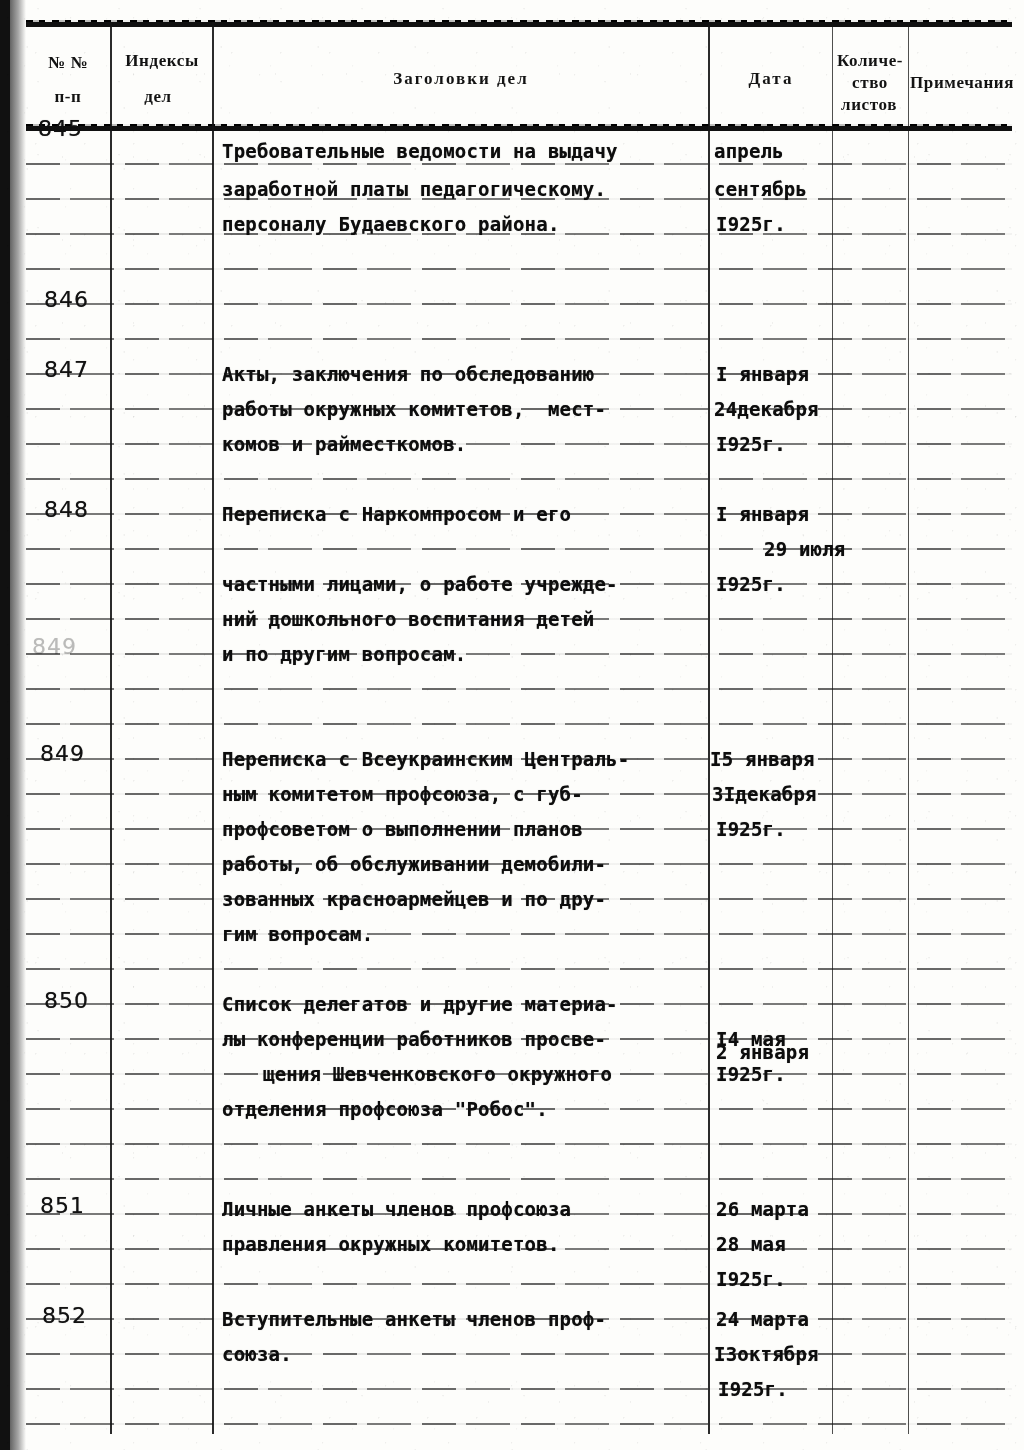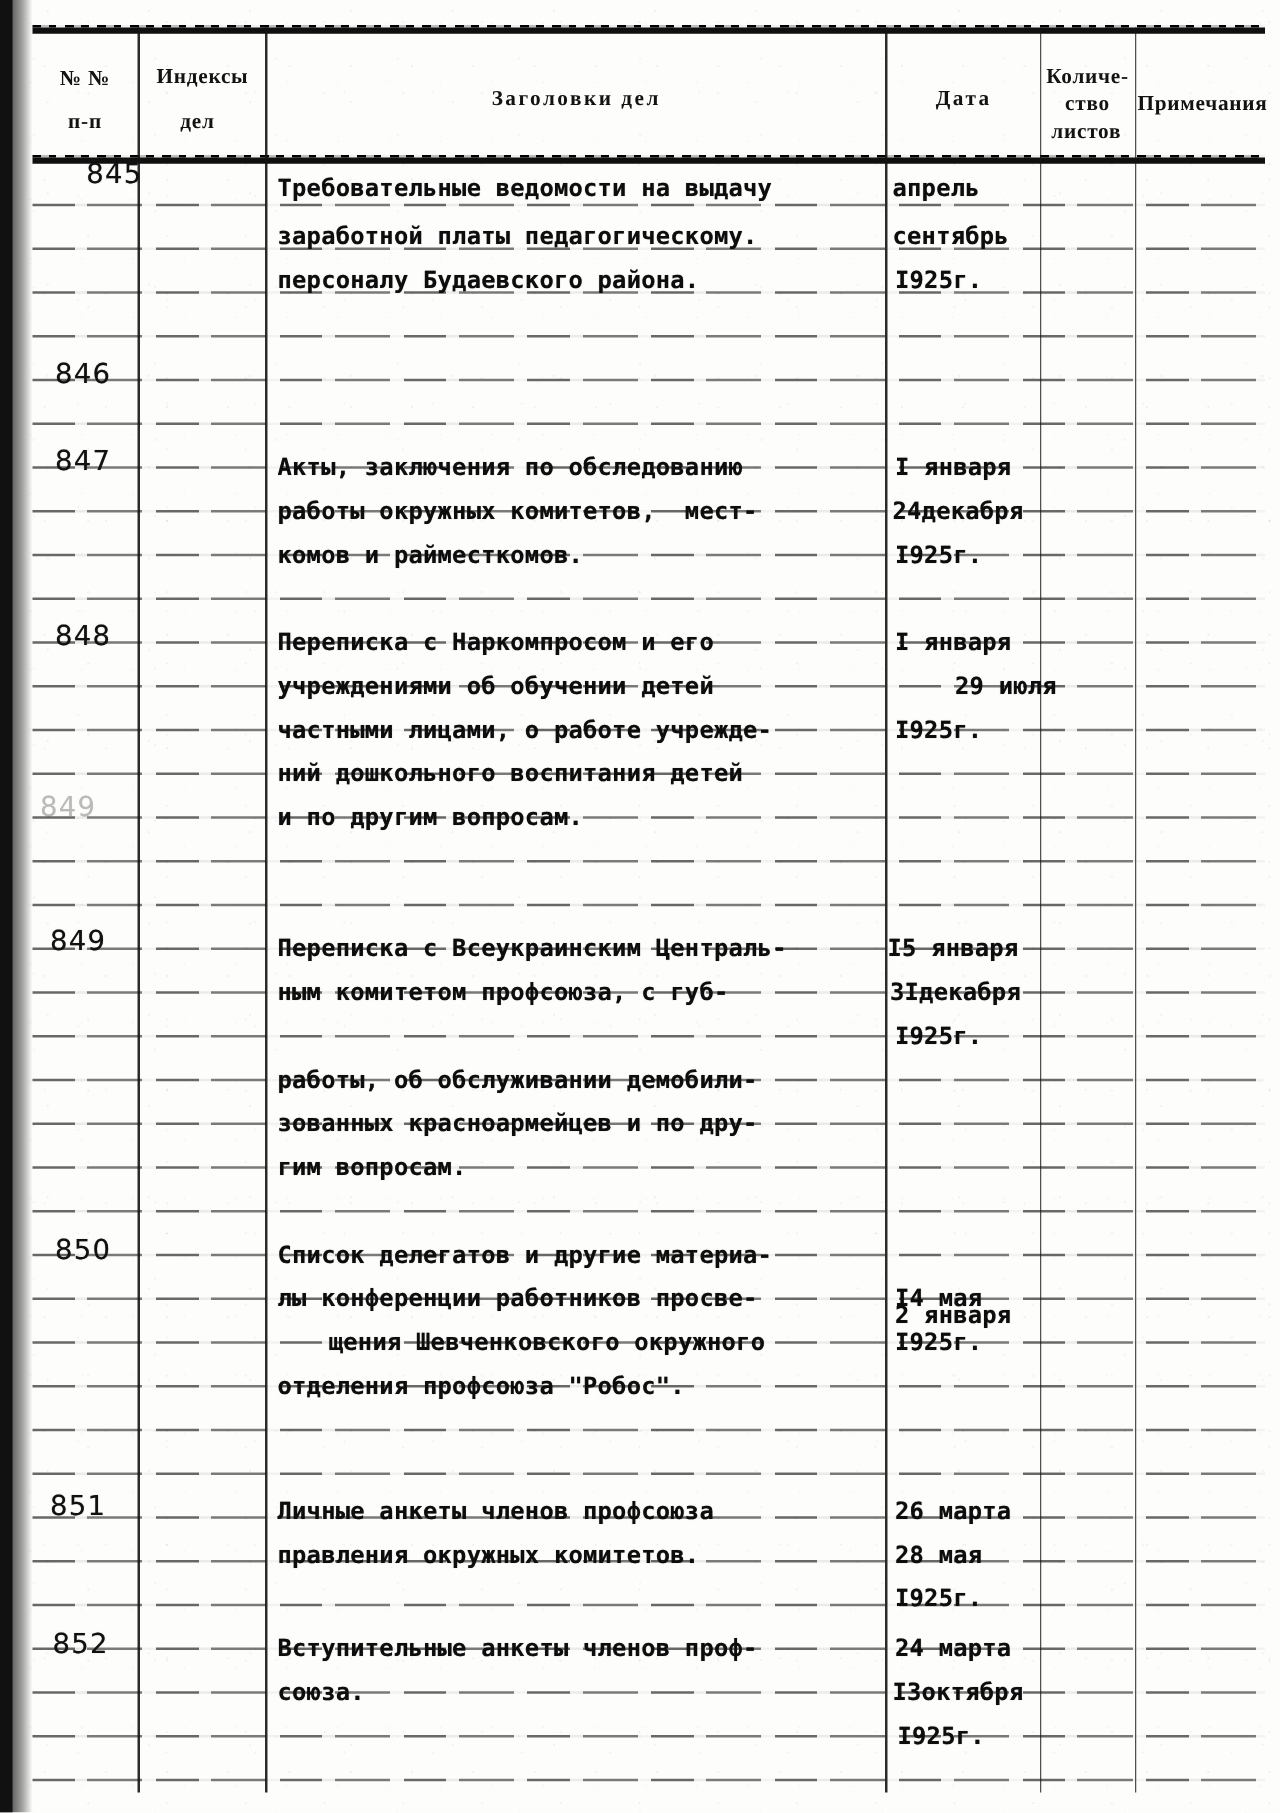--- a/index.html
+++ b/index.html
@@ -173,52 +173,52 @@
     <div class="hdr sp" style="left:188px;width:494px;top:44px;">Заголовки  дел</div>
 
     <div class="hdr sp" style="left:684px;width:122px;top:44px;">Дата</div>
 
     <div class="hdr" style="left:806px;width:76px;top:26px;">Количе-</div>
     <div class="hdr" style="left:806px;width:76px;top:48px;">ство</div>
     <div class="hdr" style="left:804px;width:78px;top:70px;">листов</div>
 
     <div class="hdr" style="left:884px;width:102px;top:48px;">Примечания</div>
 
-    <div class="tw num" style="left:12px;top:107px;margin-left:31px;">845</div>
+    <div class="tw num" style="left:12px;top:96px;">845</div>
     <div class="tw" style="left:196px;top:118px;">Требовательные ведомости на выдачу</div>
     <div class="tw" style="left:196px;top:156px;">заработной платы педагогическому.</div>
     <div class="tw" style="left:196px;top:191px;">персоналу Будаевского района.</div>
     <div class="tw date" style="left:688px;top:118px;">апрель</div>
     <div class="tw date" style="left:688px;top:156px;">сентябрь</div>
     <div class="tw date" style="left:690px;top:191px;">I925г.</div>
 
     <div class="tw num" style="left:18px;top:267px;">846</div>
 
     <div class="tw num" style="left:18px;top:337px;">847</div>
     <div class="tw" style="left:196px;top:341px;">Акты, заключения по обследованию</div>
     <div class="tw" style="left:196px;top:376px;">работы окружных комитетов,  мест-</div>
     <div class="tw" style="left:196px;top:411px;">комов и райместкомов.</div>
     <div class="tw date" style="left:690px;top:341px;">I января</div>
     <div class="tw date" style="left:688px;top:376px;">24декабря</div>
     <div class="tw date" style="left:690px;top:411px;">I925г.</div>
 
     <div class="tw num" style="left:18px;top:477px;">848</div>
     <div class="tw" style="left:196px;top:481px;">Переписка с Наркомпросом и его</div>
-    <div class="tw" style="left:196px;top:516px;">учреждениями об обучении детей</div>
     <div class="tw" style="left:196px;top:551px;">частными лицами, о работе учрежде-</div>
     <div class="tw" style="left:196px;top:586px;">ний дошкольного воспитания детей</div>
     <div class="tw" style="left:196px;top:621px;">и по другим вопросам.</div>
     <div class="tw date" style="left:690px;top:481px;">I января</div>
     <div class="tw date" style="left:690px;top:516px;margin-left:48px;">29 июля</div>
     <div class="tw date" style="left:690px;top:551px;">I925г.</div>
     <div class="tw num faint" style="left:6px;top:614px;">849</div>
 
     <div class="tw num" style="left:14px;top:721px;">849</div>
     <div class="tw" style="left:196px;top:726px;">Переписка с Всеукраинским Централь-</div>
     <div class="tw" style="left:196px;top:761px;">ным комитетом профсоюза, с губ-</div>
+    <div class="tw" style="left:196px;top:796px;">профсоветом о выполнении планов</div>
     <div class="tw" style="left:196px;top:831px;">работы, об обслуживании демобили-</div>
     <div class="tw" style="left:196px;top:866px;">зованных красноармейцев и по дру-</div>
     <div class="tw" style="left:196px;top:901px;">гим вопросам.</div>
     <div class="tw date" style="left:684px;top:726px;">I5 января</div>
     <div class="tw date" style="left:686px;top:761px;">3Iдекабря</div>
     <div class="tw date" style="left:690px;top:796px;">I925г.</div>
 
     <div class="tw num" style="left:18px;top:968px;">850</div>
     <div class="tw" style="left:196px;top:971px;">Список делегатов и другие материа-</div>
     <div class="tw" style="left:196px;top:1006px;">лы конференции работников просве-</div>

